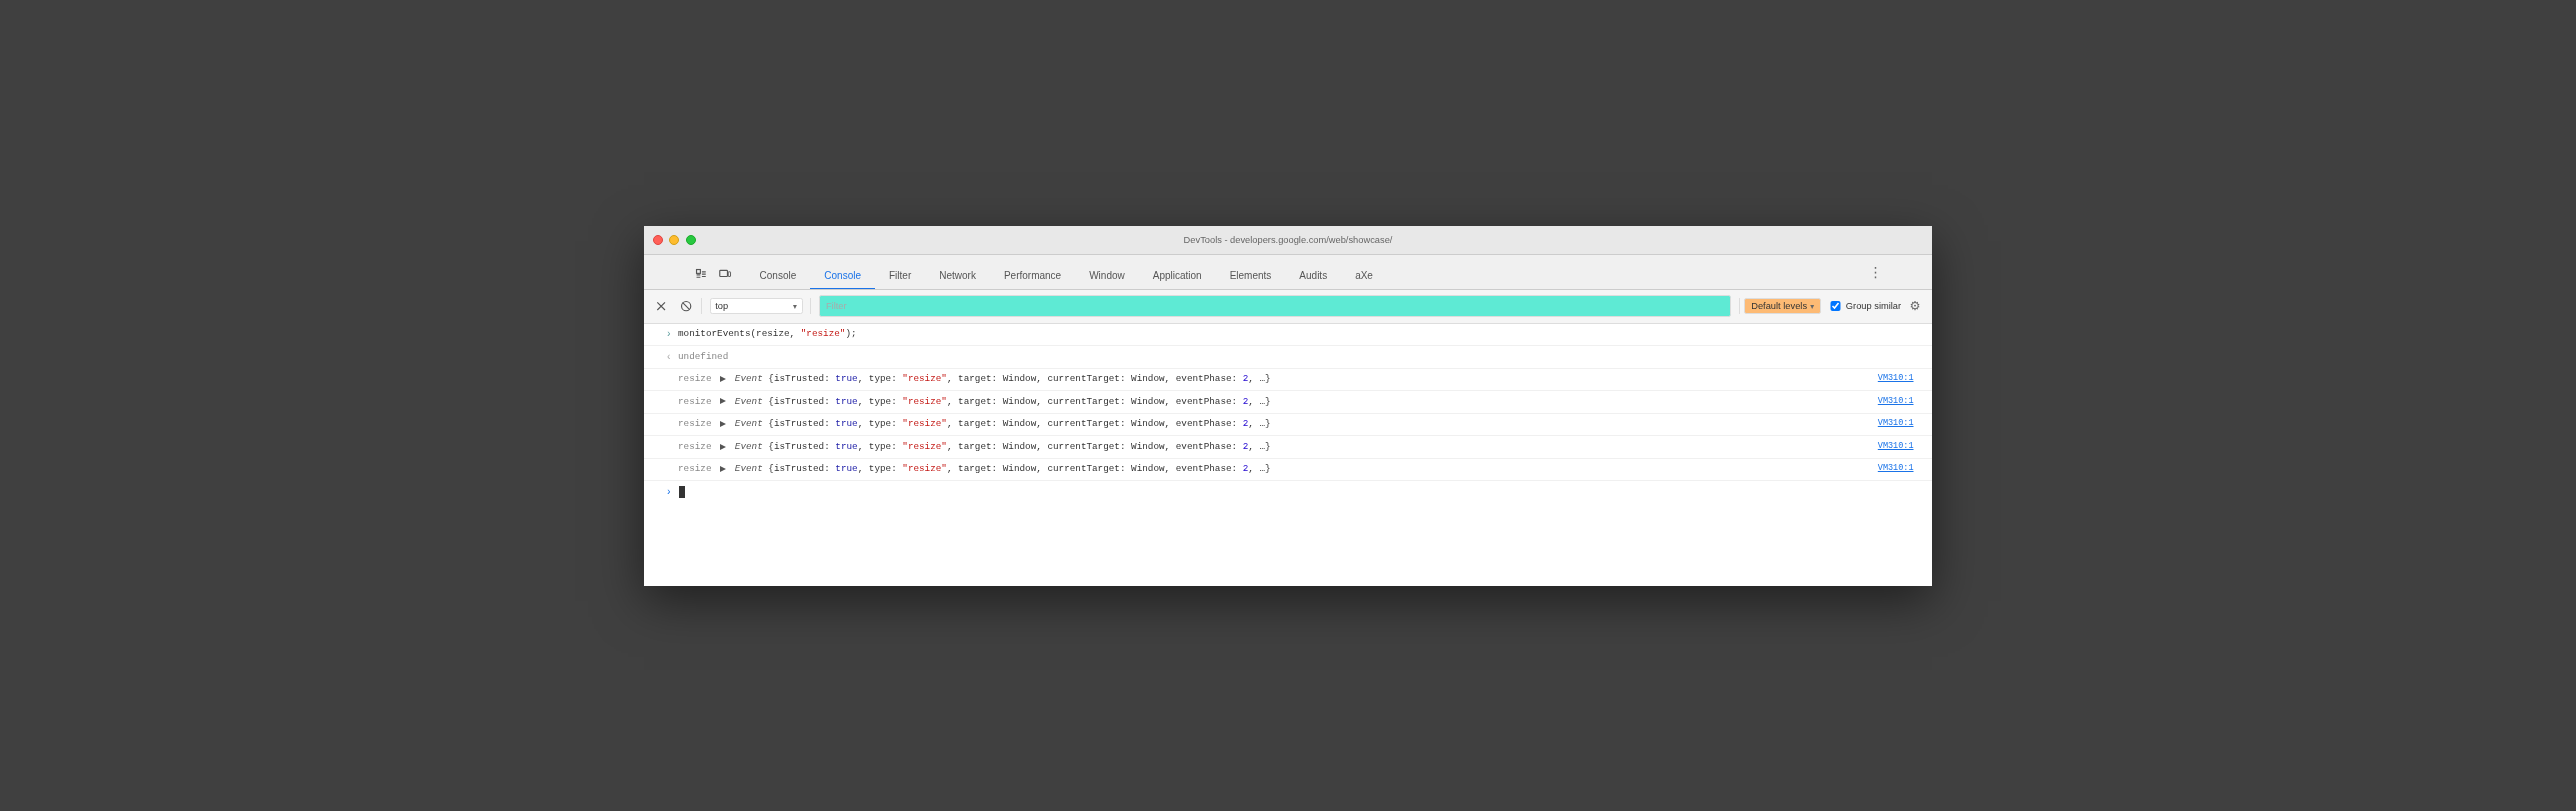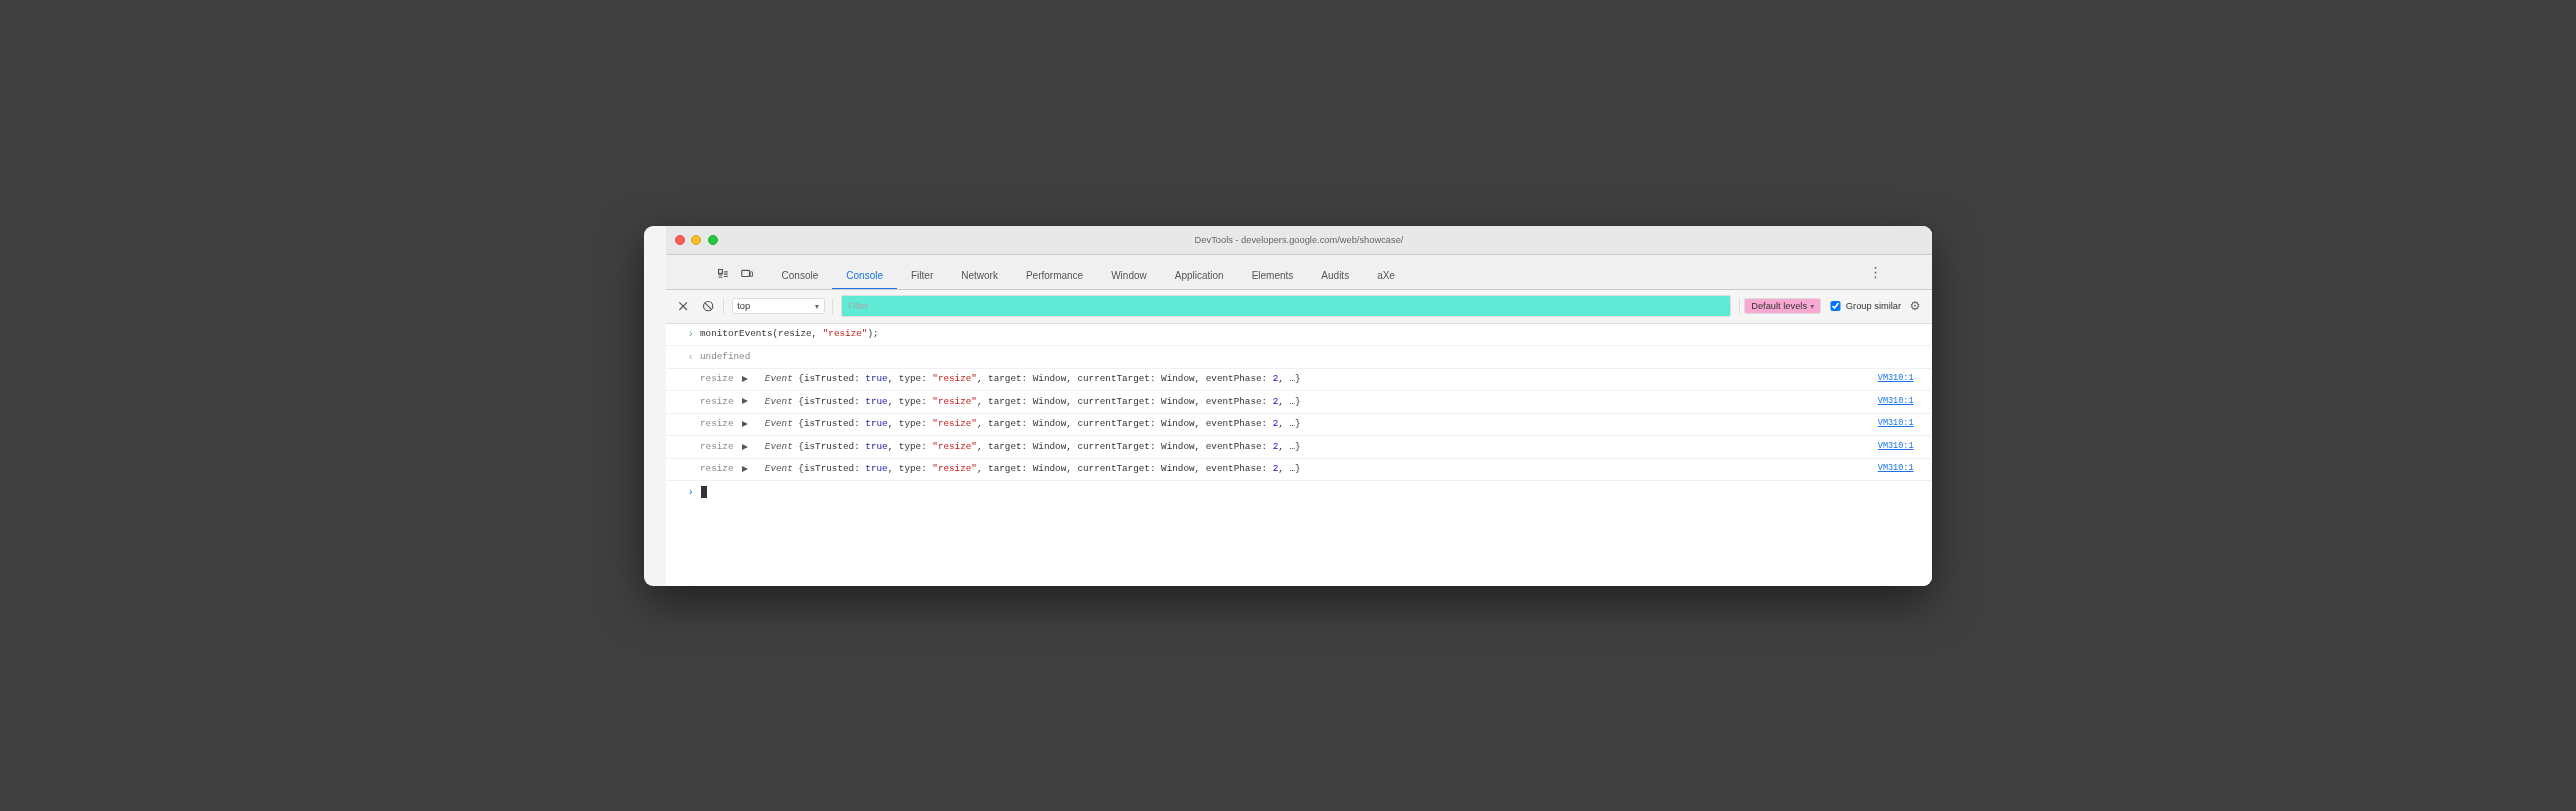--- a/index.html
+++ b/index.html
@@ -13,24 +13,23 @@
       display: flex;
       align-items: center;
       justify-content: center;
       min-height: 100vh;
       font-family: -apple-system, BlinkMacSystemFont, 'Helvetica Neue', Arial, sans-serif;
     }
 
     .window {
       width: 1288px;
       background: #f5f5f5;
-      border-radius: 9px;
+      border-radius: 0;
       box-shadow: 0 15.4px 46px rgba(0,0,0,0.5);
       overflow: hidden;
-      padding-left: 22px;
     }
 
     
     .titlebar {
       background: #e8e8e8;
       height: 29px;
       display: flex;
       align-items: center;
       padding: 0 9.3px;
       position: relative;
@@ -161,21 +160,21 @@
       margin: 0 3.1px;
     }
 
     .filter-input::placeholder {
       color: #aaa;
     }
 
     .levels-select {
       display: flex;
       align-items: center;
-      background: #f9a8d4;
+      background: #fdba74;
       border: 0.8px solid #ddd;
       border-radius: 2.3px;
       padding: 2.3px 6.2px;
       font-size: 9.3px;
       color: #333;
       cursor: pointer;
       white-space: nowrap;
       gap: 3.1px;
     }
 
@@ -267,21 +266,21 @@
       white-space: nowrap;
       padding-right: 12.3px;
       padding-top: 1.5px;
       font-size: 8.5px;
     }
 
     .keyword-true { color: #1a1aa6; }
     .string-val { color: #c41a16; }
     .number-val { color: #1c00cf; }
     .prop-name { color: #333; }
-    .italic-gray { color: #555; font-style: italic; margin-left: 8px; }
+    .italic-gray { color: #555; font-style: italic; }
 
     .resize-label {
       color: #888;
       margin-right: 3.1px;
     }
 
     .triangle {
       display: inline-block;
       width: 0;
       height: 0;

